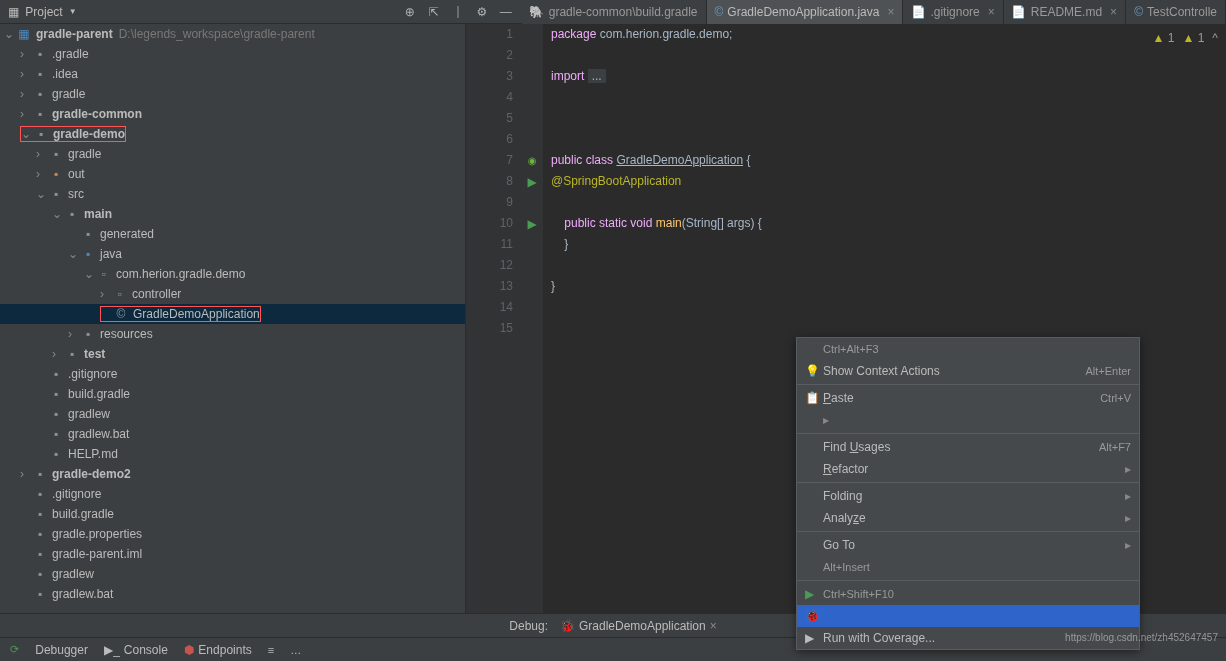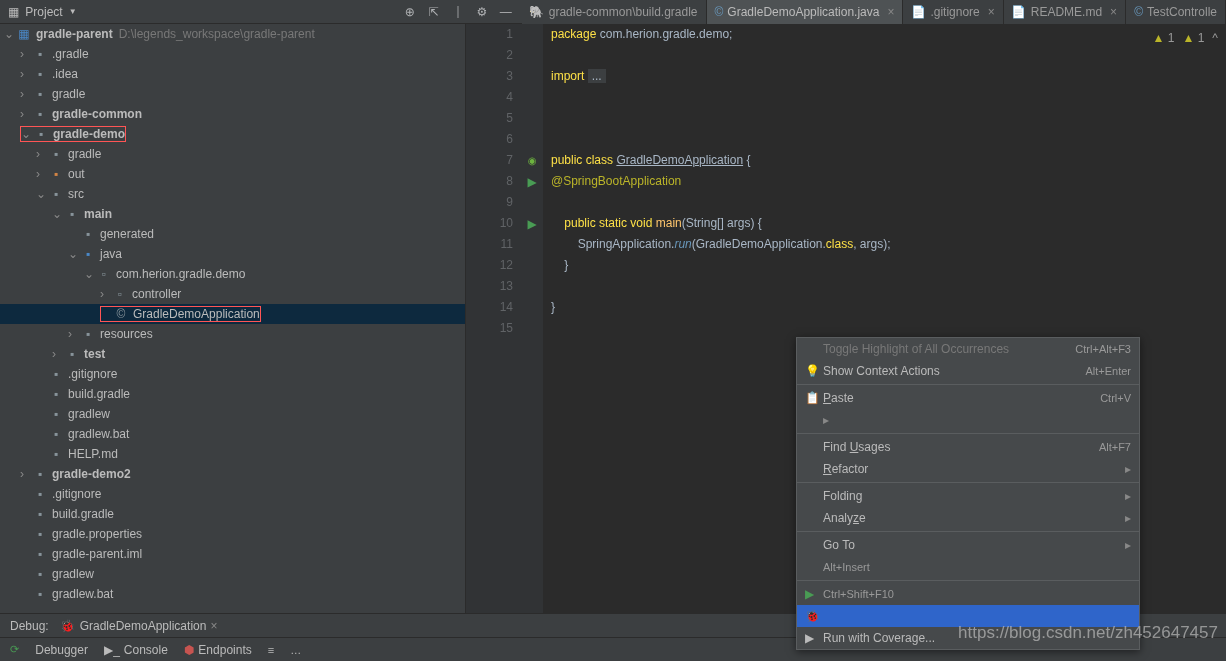--- a/index.html
+++ b/index.html
@@ -22,40 +22,40 @@
 .tree-label { color: #bbbbbb; text-align: right; }
 .tree-label.bold { font-weight: bold; }
 .tree-path { color: #787878; margin-left: 6px; }
 .red-box { border: 1px solid #ff5555; }
 .editor-panel { flex: 1; background: #2b2b2b; display: flex; position: relative; }
 .gutter { width: 55px; background: #313335; color: #606366; text-align: right; padding-right: 8px; line-height: 21px; font-family: Consolas, monospace; }
 .gutter-icons { width: 22px; background: #313335; }
 .gutter-icon-row { height: 21px; display: flex; align-items: center; justify-content: center; }
 .code-area { flex: 1; font-family: Consolas, monospace; line-height: 21px; color: #a9b7c6; padding-left: 8px; position: relative; }
 .code-line { height: 21px; white-space: pre; }
-.kw { color: #fde047; }
+.kw { color: #f0abfc; }
 .ann { color: #bbb529; }
 .cls { color: #a9b7c6; text-decoration: underline; }
 .str { color: #ffc66d; }
 .method { color: #6897bb; font-style: italic; }
 .warnings { position: absolute; top: 4px; right: 8px; display: flex; gap: 8px; color: #999; font-size: 11px; }
 .warn-triangle { color: #bbb529; }
 .context-menu { position: absolute; top: 337px; left: 796px; width: 344px; background: #46494b; border: 1px solid #5a5d5f; box-shadow: 0 2px 8px rgba(0,0,0,0.5); z-index: 100; }
 .menu-item { display: flex; align-items: center; height: 22px; padding: 0 8px; cursor: pointer; }
 .menu-item.highlighted { background: #2f65ca; color: #fff; }
 .menu-item.disabled { color: #787878; }
 .menu-icon { width: 18px; display: inline-block; }
 .menu-label { flex: 1; }
 .menu-shortcut { color: #999; font-size: 11px; }
 .menu-arrow { color: #888; }
 .menu-sep { height: 1px; background: #5a5d5f; margin: 2px 0; }
-.debug-bar { height: 24px; background: #3c3f41; border-top: 1px solid #2b2b2b; display: flex; align-items: center; padding: 0 10px; gap: 12px; }
+.debug-bar { height: 24px; background: #3c3f41; border-top: 1px solid #2b2b2b; display: flex; align-items: center; padding: 0 10px; gap: 12px; justify-content: center; }
 .bottom-bar { height: 24px; background: #3c3f41; border-top: 1px solid #2b2b2b; display: flex; align-items: center; padding: 0 10px; gap: 16px; }
 .bottom-item { display: flex; align-items: center; gap: 4px; cursor: pointer; color: #bbbbbb; font-size: 11px; }
-.watermark { position: absolute; bottom: 18px; right: 8px; color: #bbb; font-size: 17px; opacity: 0.7; z-index: 200; }
+.watermark { position: absolute; bottom: 18px; right: 8px; color: #bbb; font-size: 10px; opacity: 0.7; z-index: 200; }
 .folder-icon { color: #87939a; }
 .folder-blue { color: #4a88c7; }
 .run-green { color: #499c54; }
 .bug-icon { color: #499c54; }
 .underline { text-decoration: underline; }
 </style>
 </head>
 <body>
 
 <div class="main-container">
@@ -357,21 +357,20 @@
         <div class="code-line"><span class="kw">package </span><span>com.herion.gradle.demo</span><span>;</span></div>
         <div class="code-line"></div>
         <div class="code-line"><span class="kw">import </span><span style="background:#3c3f41;padding:0 4px">...</span></div>
         <div class="code-line"></div>
         <div class="code-line"></div>
         <div class="code-line"></div>
         <div class="code-line"><span class="kw">public class </span><span class="cls">GradleDemoApplication</span><span> {</span></div>
         <div class="code-line"><span class="ann">@SpringBootApplication</span></div>
         <div class="code-line"></div>
         <div class="code-line"><span class="kw">    public static void </span><span class="str">main</span><span>(String[] args) {</span></div>
-        <div class="code-line"><span>        SpringApplication.</span><span class="method">run</span><span>(GradleDemoApplication.</span><span class="kw">class</span><span>, args);</span></div>
         <div class="code-line">    }</div>
         <div class="code-line"></div>
         <div class="code-line">}</div>
         <div class="code-line"></div>
       </div>
     </div>
   </div>
 
   <div class="debug-bar">
     <span>Debug:</span>
@@ -396,21 +395,20 @@
         <span>Endpoints</span>
       </span>
     <span class="bottom-item">≡</span>
     <span class="bottom-item">…</span>
   </div>
 </div>
 
 <div class="context-menu" id="ctx-menu">
     <div class="menu-item disabled">
       <span class="menu-icon"></span>
-      <span class="menu-label">Toggle Highlight of All Occurrences</span>
       <span class="menu-shortcut">Ctrl+Alt+F3</span>
     </div>
     <div class="menu-item">
       <span class="menu-icon">💡</span>
       <span class="menu-label">Show Context Actions</span>
       <span class="menu-shortcut">Alt+Enter</span>
     </div>
     <div class="menu-sep"></div>
     <div class="menu-item">
       <span class="menu-icon">📋</span>

